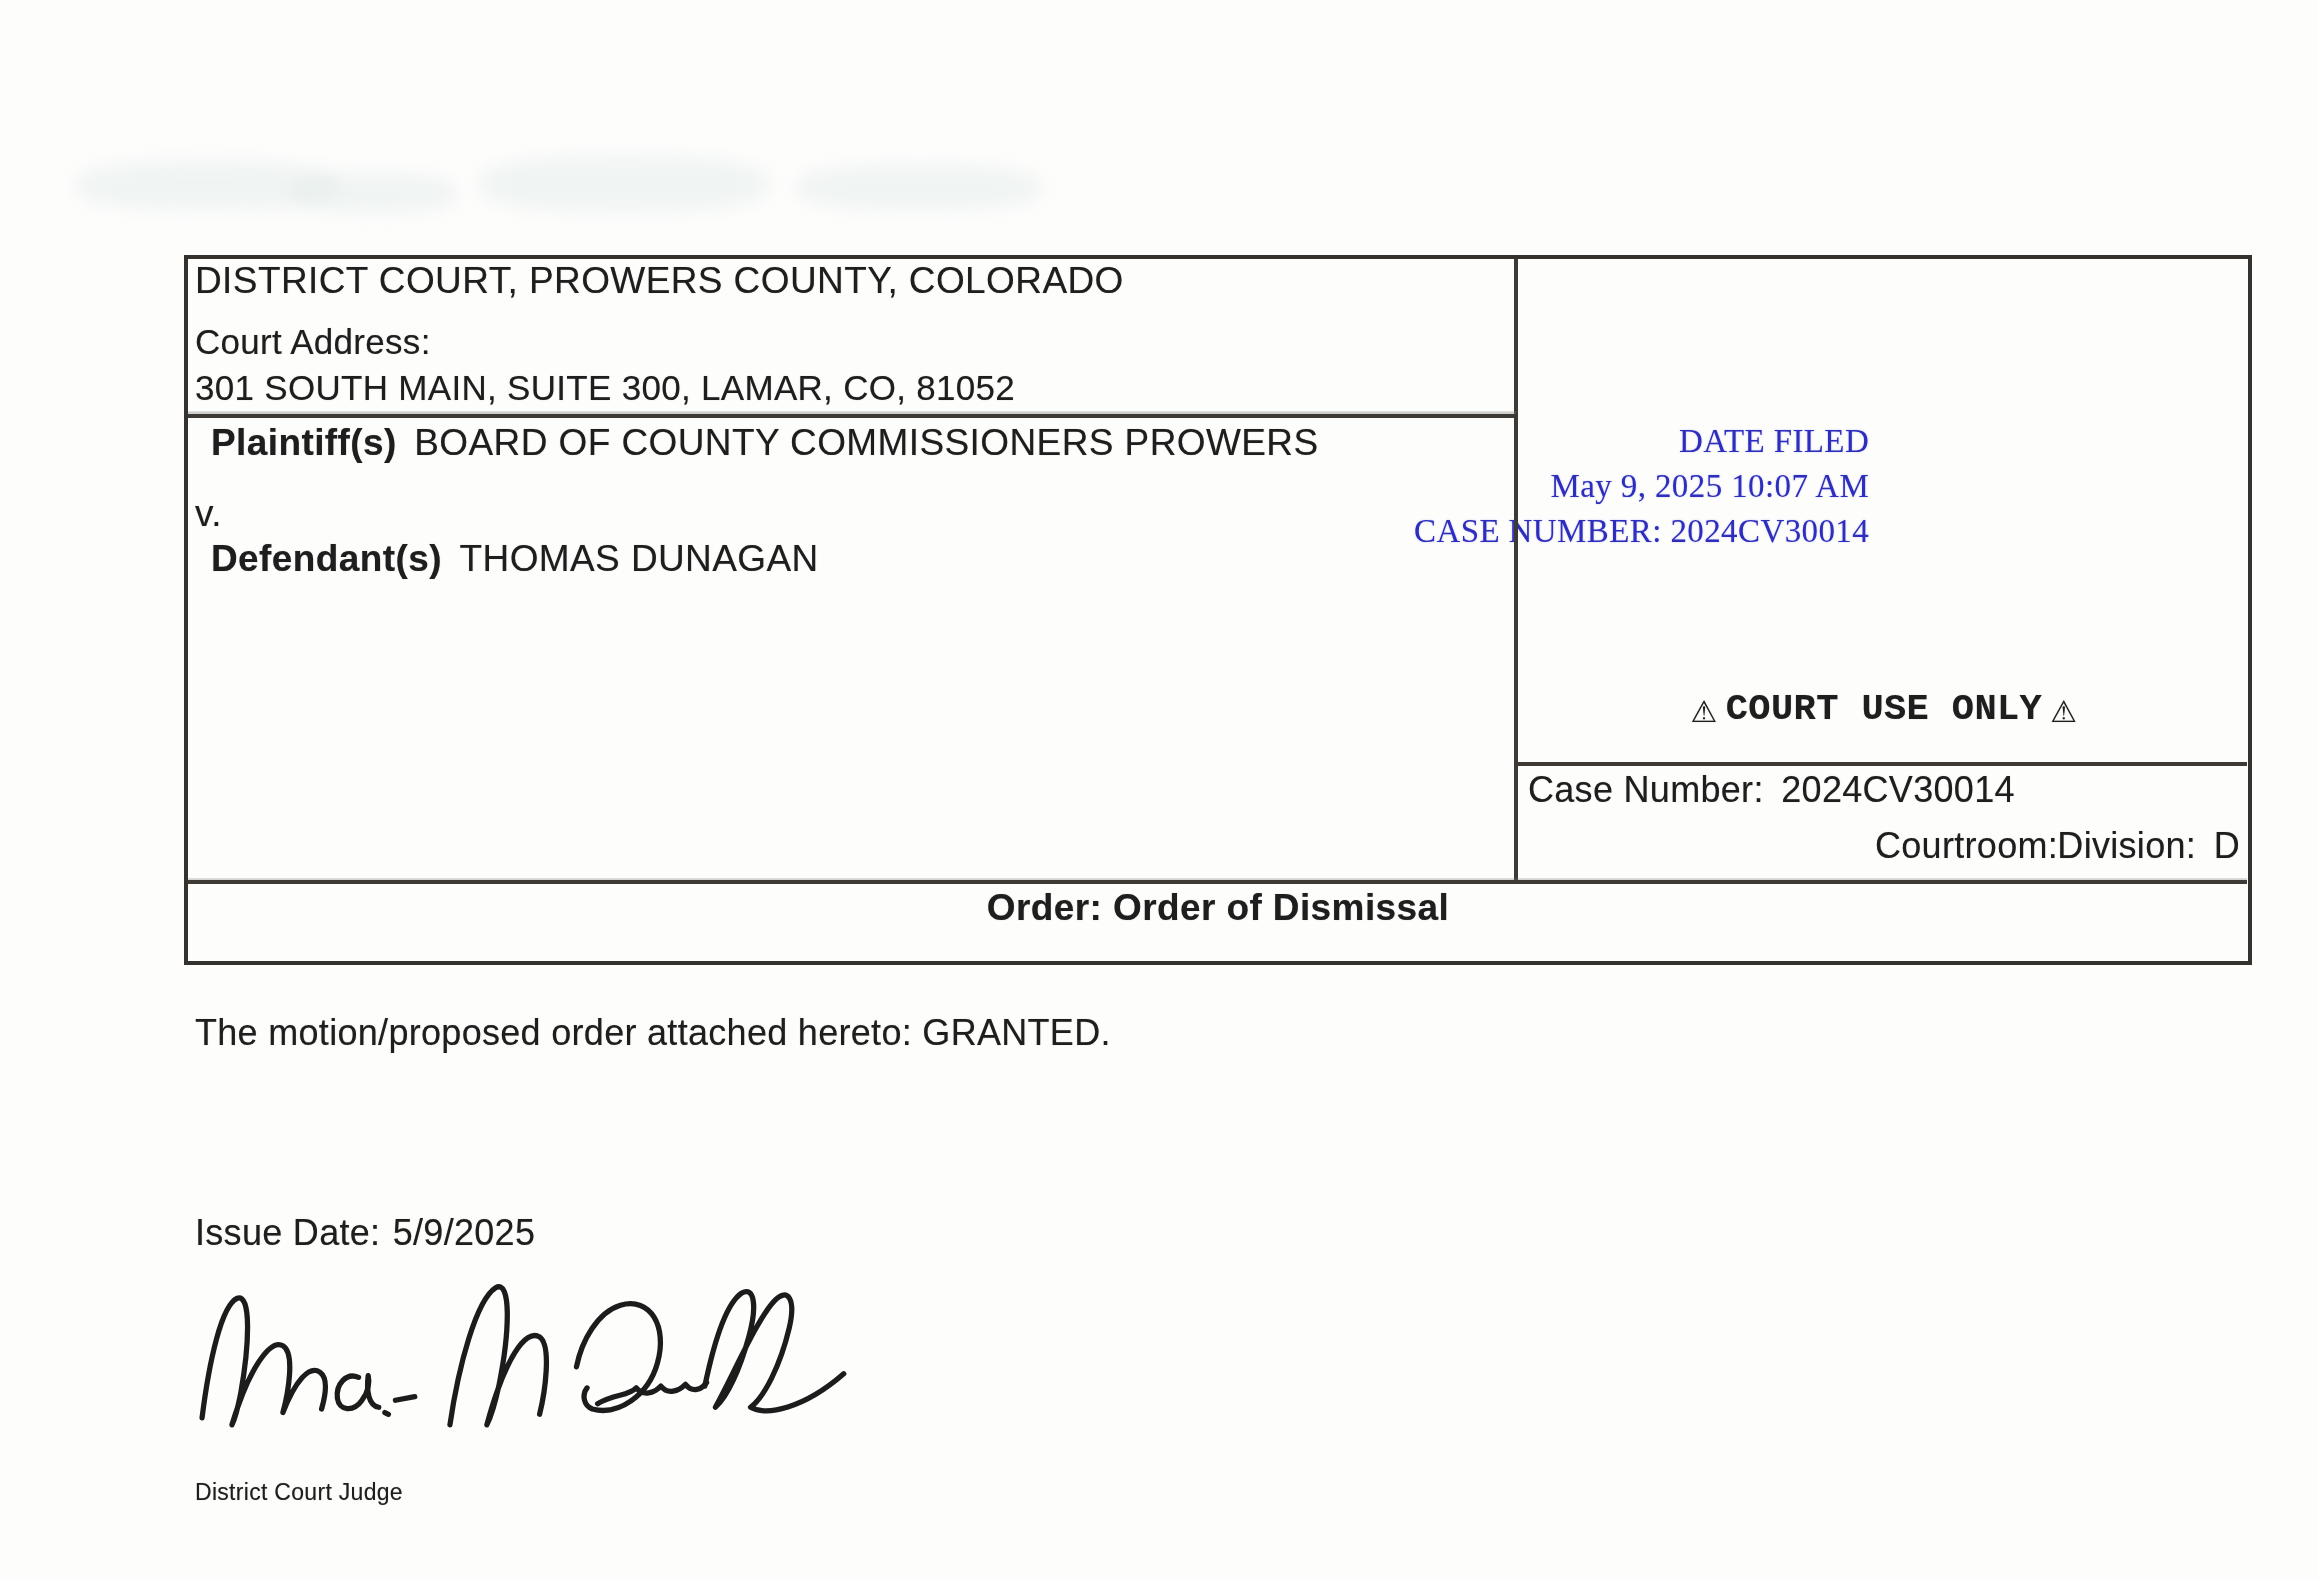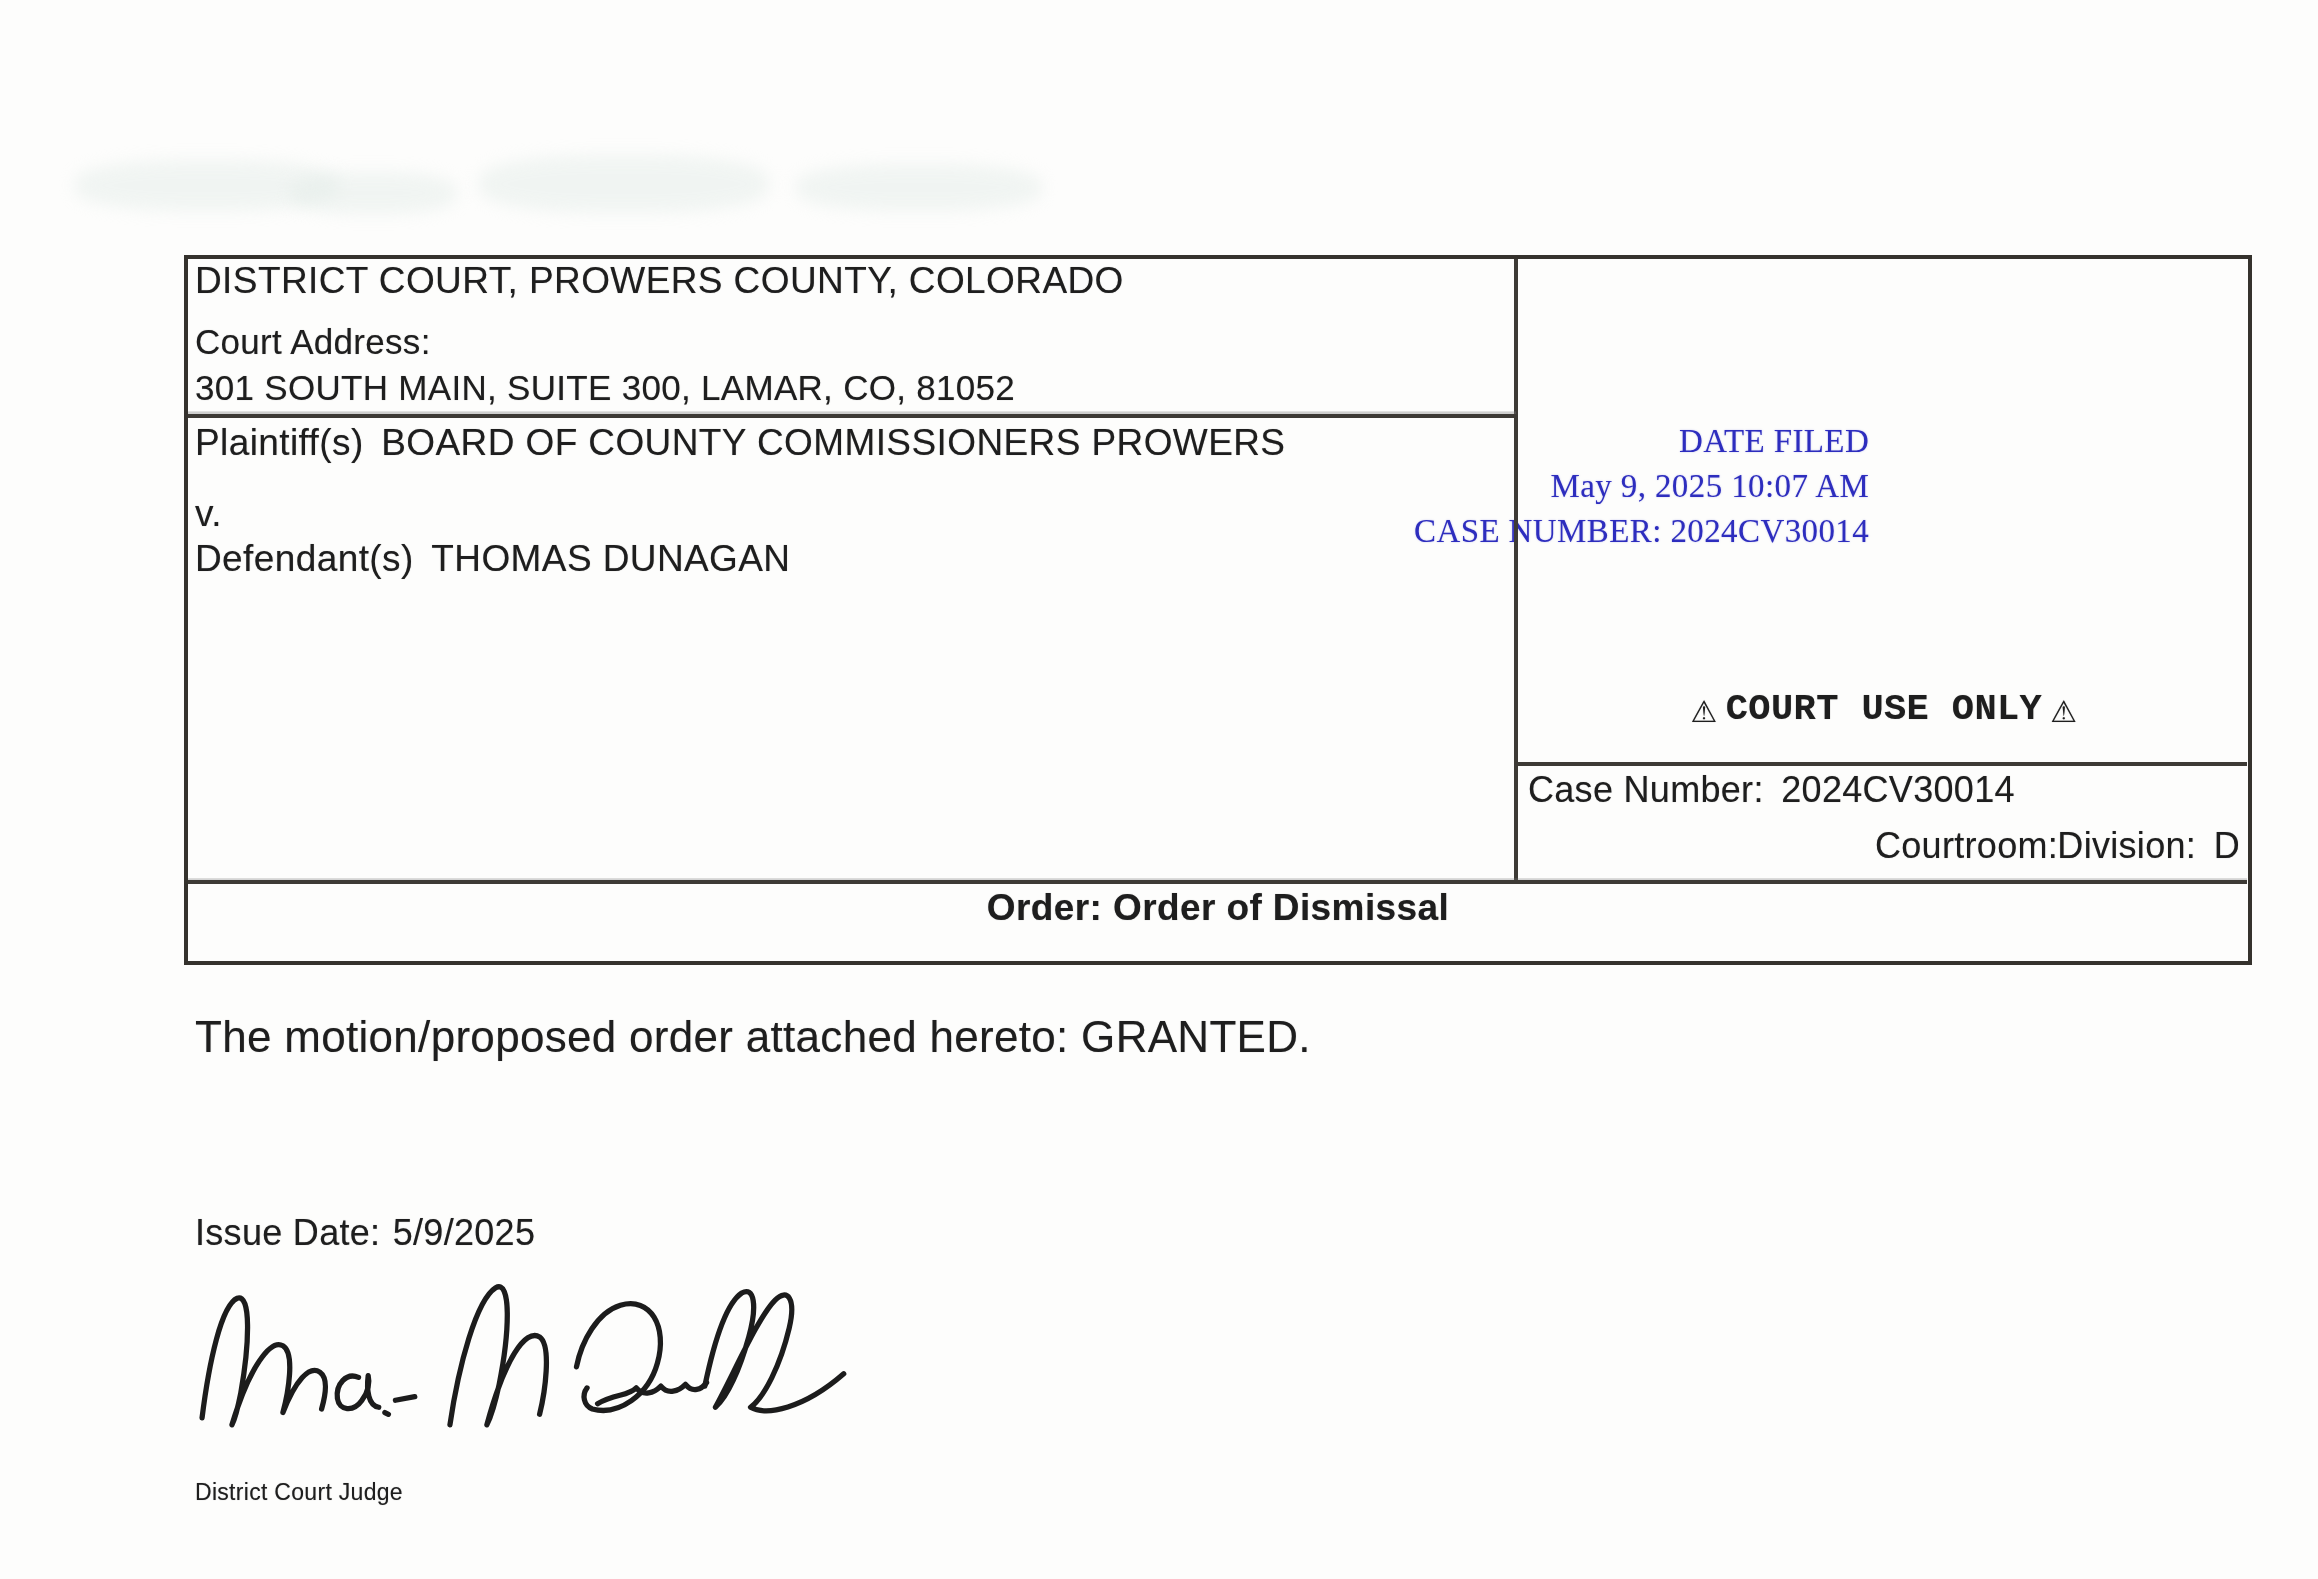--- a/index.html
+++ b/index.html
@@ -21,21 +21,21 @@
     background:transparent;
   }
   .grid-line{position:absolute;background:#3d3a35;z-index:3;}
   #v-divider{left:1326px;top:0;width:3.5px;height:625px;}
   #h-left{left:0;top:155px;width:1328px;height:3.5px;box-shadow:0 -2.6px 0 rgba(120,120,120,.35);}
   #h-right{left:1326px;top:503px;width:733px;height:3.5px;}
   #h-order-top{left:0;top:621px;width:2059px;height:3.5px;box-shadow:0 -1.8px 0 rgba(120,120,120,.3);}
   
   .t-main{font-size:37px;letter-spacing:0.4px;}
   .t-small{font-size:35px;letter-spacing:0.3px;}
-  .b{font-weight:400;}
+  .b{font-weight:700;margin-left:16px;}
   #filing-stamp{
     left:1414px;top:419px;
     font-family:"Liberation Serif",serif;
     font-size:33px;line-height:45px;
     letter-spacing:0.4px;
     z-index:2;
     text-shadow:0 0 1.8px rgba(60,60,200,.35);
   }
   #court-use-row{
     left:1516px;top:683px;width:736px;
@@ -94,21 +94,21 @@
   <div class="abs scan" style="left:1528px;top:769px;font-size:36px;letter-spacing:0.3px;">
     <span>Case Number:</span><span class="gap"></span><span>2024CV30014</span>
   </div>
   <div class="abs scan" id="order-row">Order: Order of Dismissal</div>
 
   <div class="abs scan" style="left:1528px;top:825px;font-size:36px;letter-spacing:0.3px;width:712px;">
     <span>Division:</span><span class="gap"></span><span>D</span>
     <span style="position:absolute;left:347px;top:0;">Courtroom:</span>
   </div>
 
-  <div class="abs scan" style="left:195px;top:1012px;font-size:44px;letter-spacing:0.3px;">The motion/proposed order attached hereto: GRANTED.</div>
+  <div class="abs scan" style="left:195px;top:1012px;font-size:36px;letter-spacing:0.3px;">The motion/proposed order attached hereto: GRANTED.</div>
 
   <div class="abs scan" style="left:195px;top:1212px;font-size:36px;letter-spacing:0.3px;">
     <span>Issue Date:</span><span class="gap" style="width:12.3px;"></span><span>5/9/2025</span>
   </div>
 
   <svg id="signature-svg" width="668" height="176" viewBox="0 0 760 200">
     <g fill="none" stroke="#1c1c1c" stroke-width="6" stroke-linecap="round" stroke-linejoin="round">
 
       <path d="M 16 176 C 24 112 38 48 56 40 C 72 34 70 92 60 148 C 56 168 52 180 50 184 C 70 118 94 86 108 94 C 122 102 114 148 108 170 C 122 134 138 116 150 124 C 160 131 156 152 152 166"></path>
 

